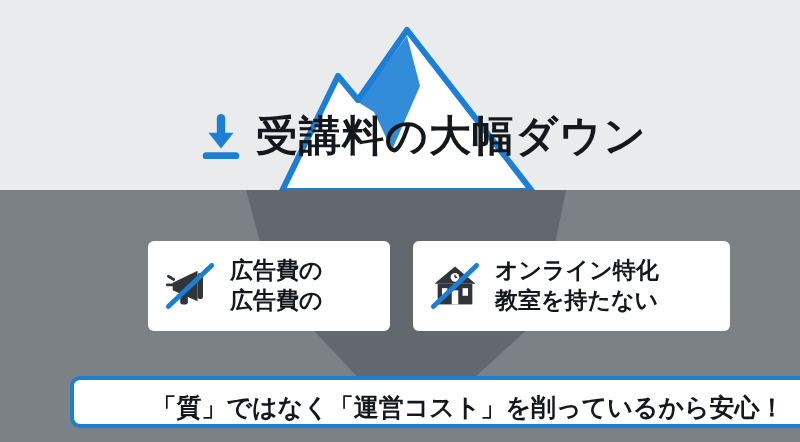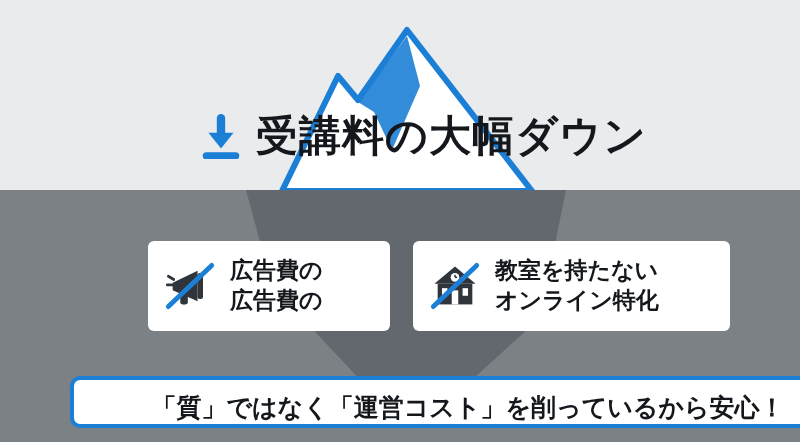--- a/index.html
+++ b/index.html
@@ -101,22 +101,22 @@
       <rect x="8" y="22" width="32" height="19" class="ic-dark"></rect>
       <circle cx="24" cy="16" r="4" fill="#ffffff"></circle>
       <line x1="24" y1="16" x2="24" y2="13.5" stroke="var(--icon-dark)" stroke-width="1.4"></line>
       <line x1="24" y1="16" x2="26" y2="16" stroke="var(--icon-dark)" stroke-width="1.4"></line>
       <rect x="12" y="26" width="5" height="7" fill="#ffffff"></rect>
       <rect x="31" y="26" width="5" height="7" fill="#ffffff"></rect>
       <rect x="21" y="28" width="6" height="13" fill="#ffffff"></rect>
       <line x1="4" y1="43" x2="44" y2="5" class="ic-blue-stroke" stroke-width="4.5" stroke-linecap="round"></line>
     </svg>
     <div class="card-text">
+      <div>オンライン特化</div>
       <div>教室を持たない</div>
-      <div>オンライン特化</div>
     </div>
   </div>
 
   <div class="banner">
     <div class="banner-text">「質」ではなく「運営コスト」を削っているから安心！</div>
   </div>
 
 </div>
 
 </body></html>

